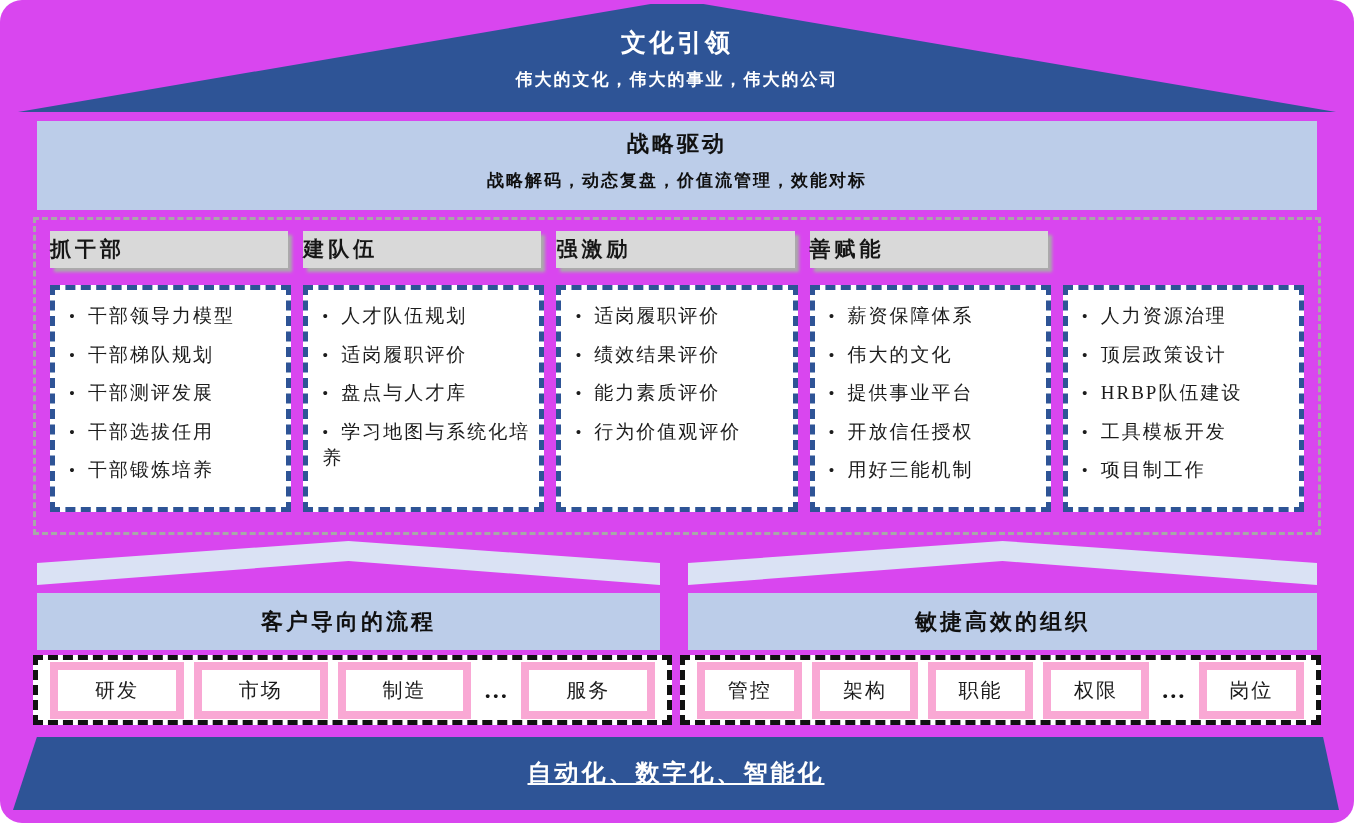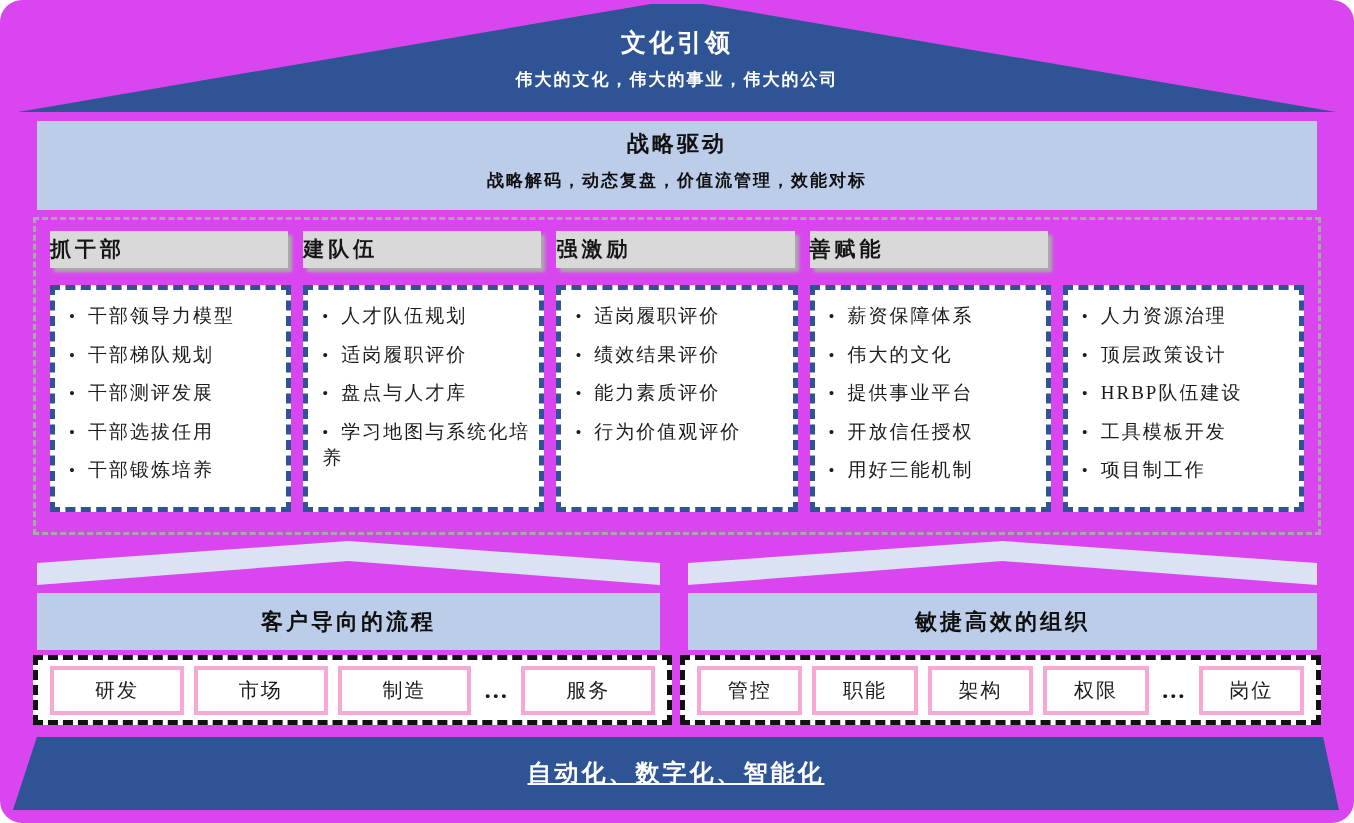--- a/index.html
+++ b/index.html
@@ -61,21 +61,21 @@
   .banner-right { left:688px; width:629px; }
 
   
   .strip {
     position:absolute; top:655px; height:70px; border:5px dashed #111;
     display:flex; align-items:center; gap:10px; padding:0 12px; background:#fff;
   }
   .strip-left  { left:33px;  width:639px; }
   .strip-right { left:680px; width:641px; }
   .wbox {
-    flex:1 1 0; border:4px solid #f9a8d4; background:#fff; text-align:center;
+    flex:1 1 0; border:8px solid #f9a8d4; background:#fff; text-align:center;
     font-size:20px; color:#1c1c1c; padding:7px 0; letter-spacing:2px;
   }
   .dots { flex:0 0 30px; text-align:center; font-size:24px; font-weight:bold; color:#161616; letter-spacing:1px; }
 
   
   .footer {
     position:absolute; left:13px; top:737px; width:1326px; height:73px;
     background:#2E5496; color:#fff; text-align:center; line-height:73px;
     font-size:24px; font-weight:bold; letter-spacing:3px;
     clip-path:polygon(1.8% 0, 98.8% 0, 100% 100%, 0 100%);
@@ -167,22 +167,22 @@
 
   <div class="strip strip-left">
     <div class="wbox">研发</div>
     <div class="wbox">市场</div>
     <div class="wbox">制造</div>
     <div class="dots">…</div>
     <div class="wbox">服务</div>
   </div>
   <div class="strip strip-right">
     <div class="wbox">管控</div>
+    <div class="wbox">架构</div>
     <div class="wbox">职能</div>
-    <div class="wbox">架构</div>
     <div class="wbox">权限</div>
     <div class="dots">…</div>
     <div class="wbox">岗位</div>
   </div>
 
   <div class="footer">自动化、数字化、智能化</div>
 
 </div>
 
 </body></html>

